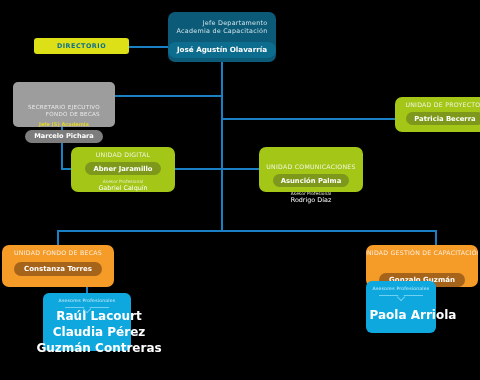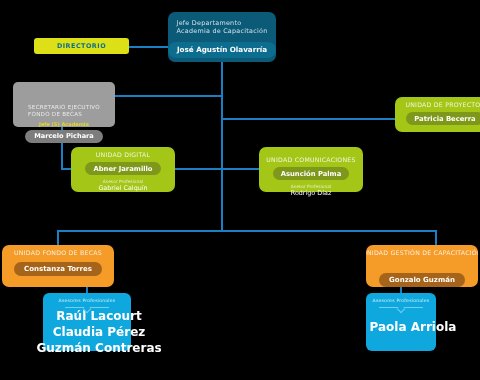--- a/index.html
+++ b/index.html
@@ -22,21 +22,21 @@
     height: 380px;
   }
   .conn {
     position: absolute;
     background: #1b7fc4;
   }
   .node {
     position: absolute;
     box-sizing: border-box;
     border-radius: 7px;
-    text-align: left;
+    text-align: right;
     display: flex;
     flex-direction: column;
     align-items: center;
     justify-content: center;
   }
   .node-title {
     font-size: 6.2px;
     letter-spacing: 0.25px;
     line-height: 1.32;
     white-space: nowrap;
@@ -148,21 +148,21 @@
 
   #digital {
     left: 71px; top: 147px;
     width: 104px; height: 45px;
     padding-top: 4px;
     justify-content: flex-start;
   }
   #comunicaciones {
     left: 259px; top: 147px;
     width: 104px; height: 45px;
-    padding-top: 9px;
+    padding-top: 16px;
     justify-content: flex-start;
   }
 
   
   .orange {
     background: #f59b28;
   }
   .orange .node-title { color: #fdeedd; }
   .orange .pill {
     background: #a6641b;
@@ -229,22 +229,22 @@
     border-right: 1px solid #6fd0f0;
     border-bottom: 1px solid #6fd0f0;
     transform: rotate(45deg);
     background: #0fa8de;
   }
   #fondo-advisors {
     left: 43px; top: 293px;
     width: 88px; height: 58px;
   }
   #gestion-advisors {
-    left: 366px; top: 293px;
-    width: 70px; height: 58px;
+    left: 366px; top: 281px;
+    width: 70px; height: 52px;
   }
 </style>
 </head>
 <body>
 
 <div id="canvas">
 
   <div class="conn" style="left:129px; top:45.5px; width:39px; height:2px;"></div>
 
   <div class="conn" style="left:221px; top:62px; width:2px; height:170px;"></div>

